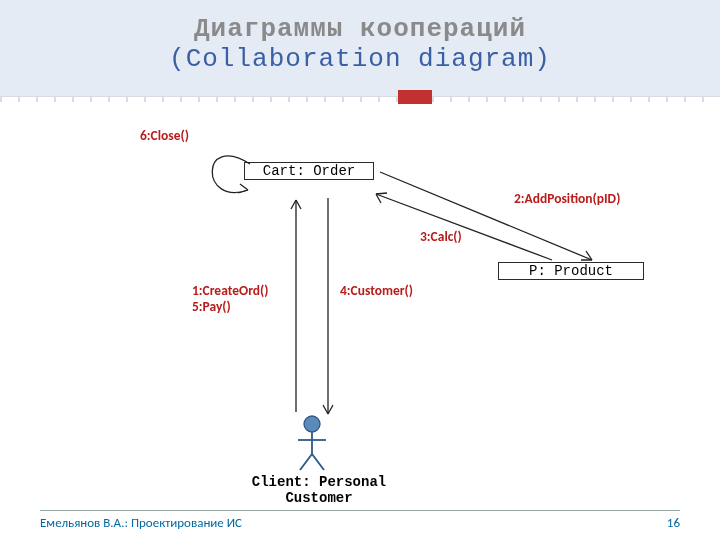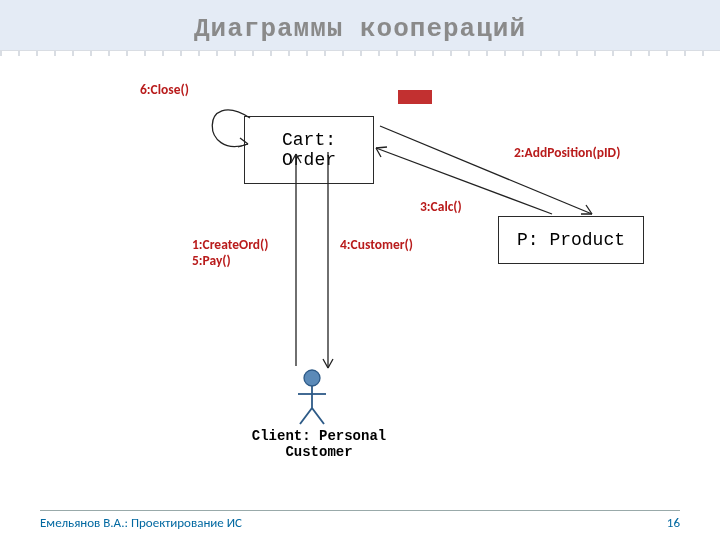--- a/index.html
+++ b/index.html
@@ -1,33 +1,34 @@
 <!DOCTYPE html>
 <html><head>
 <meta charset="utf-8">
 <style>
   * { box-sizing: border-box; margin: 0; padding: 0; }
   html, body { width: 720px; height: 540px; font-family: "Consolas", "Courier New", monospace; background: #fff; overflow: hidden; }
-  .header-band { background: #e4ebf5; padding: 14px 0 6px 0; text-align: center; }
+  .header-band { background: #e4ebf5; padding: 14px 0 22px 0; text-align: center; }
   .header-band h1 { font-size: 26px; font-weight: bold; color: #8a8a8a; letter-spacing: 1px; }
   .header-band h2 { font-size: 26px; font-weight: normal; color: #3a5fa4; letter-spacing: 1px; }
   .ticks { height: 6px; background: repeating-linear-gradient(to right, #d9dde3 0 2px, transparent 2px 18px); border-top:1px solid #d9dde3; }
   .red-tab { position: absolute; left: 398px; top: 90px; width: 34px; height: 14px; background: #c23030; }
   .stage { position: relative; width: 720px; height: 410px; }
-  .node { position: absolute; border: 1.5px solid #2a2a2a; background: #fff; text-align: center; font-size: 18px; padding: 13px 10px; }
+  .node { position: absolute; border: 1.5px solid #2a2a2a; background: #fff; text-align: center; font-size: 14px; padding: 0 10px; }
   .label { position: absolute; font-family: Calibri, Arial, sans-serif; font-size: 13.5px; font-weight: bold; color: #b91c1c; white-space: pre; }
   .actor-label { position: absolute; font-size: 14px; font-weight: bold; text-align: center; }
   svg.arrows { position: absolute; left:0; top:0; width:720px; height:410px; pointer-events:none; }
   .footer { position: absolute; bottom: 10px; left: 40px; right: 40px; border-top: 1px solid #9aa; padding-top: 4px; display:flex; justify-content:space-between; font-family: Calibri, Arial, sans-serif; font-size: 13px; color: #0369a1; }
 </style>
 </head>
 <body>
 
 <div class="header-band">
   <h1>Диаграммы коопераций</h1>
+  <h2>(Collaboration diagram)</h2>
 </div>
 <div class="ticks"></div>
 <div class="red-tab"></div>
 
 <div class="stage">
 
   <div class="node" style="left:244px; top:60px; width:130px;">Cart: Order</div>
 
   <div class="node" style="left:498px; top:160px; width:146px;">P: Product</div>
 
@@ -59,21 +60,21 @@
   </svg>
 
   <div class="label" style="left:140px; top:25px;">6:Close()</div>
 
   <div class="label" style="left:192px; top:180px;">1:CreateOrd()</div>
   <div class="label" style="left:192px; top:196px;">5:Pay()</div>
 
   <div class="label" style="left:340px; top:180px;">4:Customer()</div>
 
   <div class="label" style="left:490px; top:88px;margin-left:24px;">2:AddPosition(pID)</div>
-  <div class="label" style="left:420px; top:126px;margin-top:16px;">3:Calc()</div>
+  <div class="label" style="left:420px; top:126px;">3:Calc()</div>
 
   <div class="actor-label" style="left:214px; top:372px; width:210px;">Client: Personal Customer</div>
 </div>
 
 <div class="footer">
   <span>Емельянов В.А.: Проектирование ИС</span>
   <span>16</span>
 </div>
 
 </body></html>

